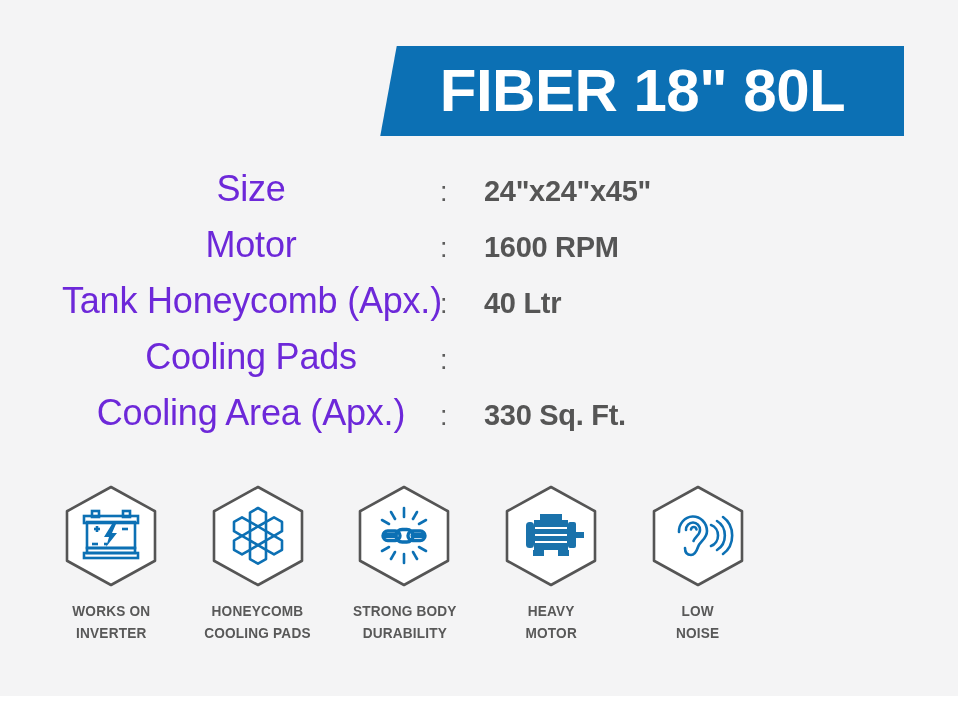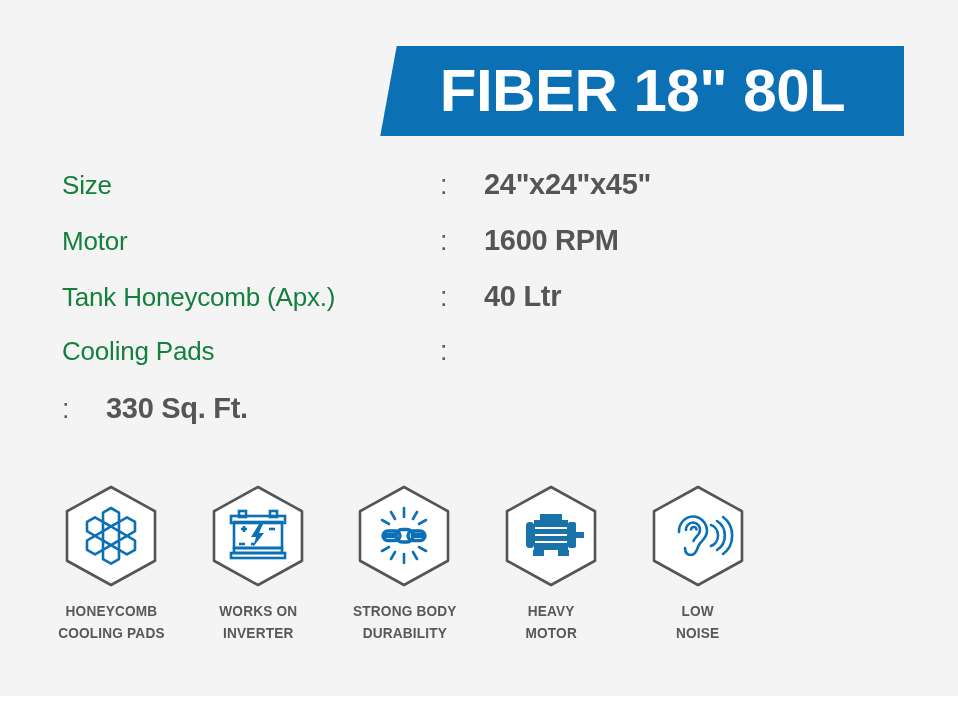--- a/index.html
+++ b/index.html
@@ -61,25 +61,26 @@
     width: 860px;
   }
   .spec-row {
     display: flex;
     align-items: baseline;
     height: 56px;
   }
   .spec-label {
     width: 378px;
     flex: 0 0 378px;
-    color: #15803d;
-    font-size: 26px;
+    color: #6d28d9;
+    font-size: 36px;
     font-weight: normal;
     letter-spacing: -0.2px;
     white-space: nowrap;
+    text-align: center;
   }
   .spec-colon {
     width: 44px;
     flex: 0 0 44px;
     color: #5c5c5c;
     font-size: 27px;
     font-weight: normal;
   }
   .spec-value {
     color: #555555;
@@ -156,46 +157,28 @@
       <div class="spec-colon">:</div>
       <div class="spec-value">40 Ltr</div>
     </div>
 
     <div class="spec-row">
       <div class="spec-label">Cooling Pads</div>
       <div class="spec-colon">:</div>
     </div>
 
     <div class="spec-row">
+      <div class="spec-label">Cooling Area (Apx.)</div>
       <div class="spec-colon">:</div>
       <div class="spec-value">330 Sq. Ft.</div>
     </div>
 
   </div>
 
   <div class="features">
-
-    <div class="feature">
-      <div class="feature-badge">
-        <svg width="98" height="104" viewBox="0 0 98 104">
-          <polygon points="49,3 93,27.25 93,76.75 49,101 5,76.75 5,27.25" fill="#ffffff" stroke="#555555" stroke-width="2.6" stroke-linejoin="round"></polygon>
-          <g fill="none" stroke="#0c70b4" stroke-width="2.6" stroke-linejoin="round">
-            <polygon points="49,24 57,28.6 57,37.9 49,42.5 41,37.9 41,28.6"></polygon>
-            <polygon points="33,33.3 41,37.9 41,47.2 33,51.8 25,47.2 25,37.9"></polygon>
-            <polygon points="65,33.3 73,37.9 73,47.2 65,51.8 57,47.2 57,37.9"></polygon>
-            <polygon points="49,42.5 57,47.2 57,56.5 49,61.1 41,56.5 41,47.2"></polygon>
-            <polygon points="33,51.8 41,56.5 41,65.8 33,70.4 25,65.8 25,56.5"></polygon>
-            <polygon points="65,51.8 73,56.5 73,65.8 65,70.4 57,65.8 57,56.5"></polygon>
-            <polygon points="49,61.1 57,65.8 57,75.1 49,79.7 41,75.1 41,65.8"></polygon>
-          </g>
-        </svg>
-      </div>
-      <div class="feature-label">HONEYCOMB
-COOLING PADS</div>
-    </div>
 
     <div class="feature">
       <div class="feature-badge">
         <svg width="98" height="104" viewBox="0 0 98 104">
           <polygon points="49,3 93,27.25 93,76.75 49,101 5,76.75 5,27.25" fill="#ffffff" stroke="#555555" stroke-width="2.6" stroke-linejoin="round"></polygon>
           <g stroke="#0c70b4" fill="none" stroke-width="2.6">
             <rect x="25" y="38" width="48" height="26"></rect>
             <rect x="22" y="32" width="54" height="7"></rect>
             <rect x="30" y="27" width="7" height="6"></rect>
             <rect x="61" y="27" width="7" height="6"></rect>
@@ -211,20 +194,39 @@
         </svg>
       </div>
       <div class="feature-label">WORKS ON
 INVERTER</div>
     </div>
 
     <div class="feature">
       <div class="feature-badge">
         <svg width="98" height="104" viewBox="0 0 98 104">
           <polygon points="49,3 93,27.25 93,76.75 49,101 5,76.75 5,27.25" fill="#ffffff" stroke="#555555" stroke-width="2.6" stroke-linejoin="round"></polygon>
+          <g fill="none" stroke="#0c70b4" stroke-width="2.6" stroke-linejoin="round">
+            <polygon points="49,24 57,28.6 57,37.9 49,42.5 41,37.9 41,28.6"></polygon>
+            <polygon points="33,33.3 41,37.9 41,47.2 33,51.8 25,47.2 25,37.9"></polygon>
+            <polygon points="65,33.3 73,37.9 73,47.2 65,51.8 57,47.2 57,37.9"></polygon>
+            <polygon points="49,42.5 57,47.2 57,56.5 49,61.1 41,56.5 41,47.2"></polygon>
+            <polygon points="33,51.8 41,56.5 41,65.8 33,70.4 25,65.8 25,56.5"></polygon>
+            <polygon points="65,51.8 73,56.5 73,65.8 65,70.4 57,65.8 57,56.5"></polygon>
+            <polygon points="49,61.1 57,65.8 57,75.1 49,79.7 41,75.1 41,65.8"></polygon>
+          </g>
+        </svg>
+      </div>
+      <div class="feature-label">HONEYCOMB
+COOLING PADS</div>
+    </div>
+
+    <div class="feature">
+      <div class="feature-badge">
+        <svg width="98" height="104" viewBox="0 0 98 104">
+          <polygon points="49,3 93,27.25 93,76.75 49,101 5,76.75 5,27.25" fill="#ffffff" stroke="#555555" stroke-width="2.6" stroke-linejoin="round"></polygon>
           <g stroke="#0c70b4" stroke-width="2.6" stroke-linecap="round" fill="none">
             <line x1="49" y1="24" x2="49" y2="33"></line>
             <line x1="36" y1="28" x2="40" y2="35"></line>
             <line x1="62" y1="28" x2="58" y2="35"></line>
             <line x1="27" y1="36" x2="34" y2="40"></line>
             <line x1="71" y1="36" x2="64" y2="40"></line>
             <line x1="49" y1="79" x2="49" y2="70"></line>
             <line x1="36" y1="75" x2="40" y2="68"></line>
             <line x1="62" y1="75" x2="58" y2="68"></line>
             <line x1="27" y1="67" x2="34" y2="63"></line>

